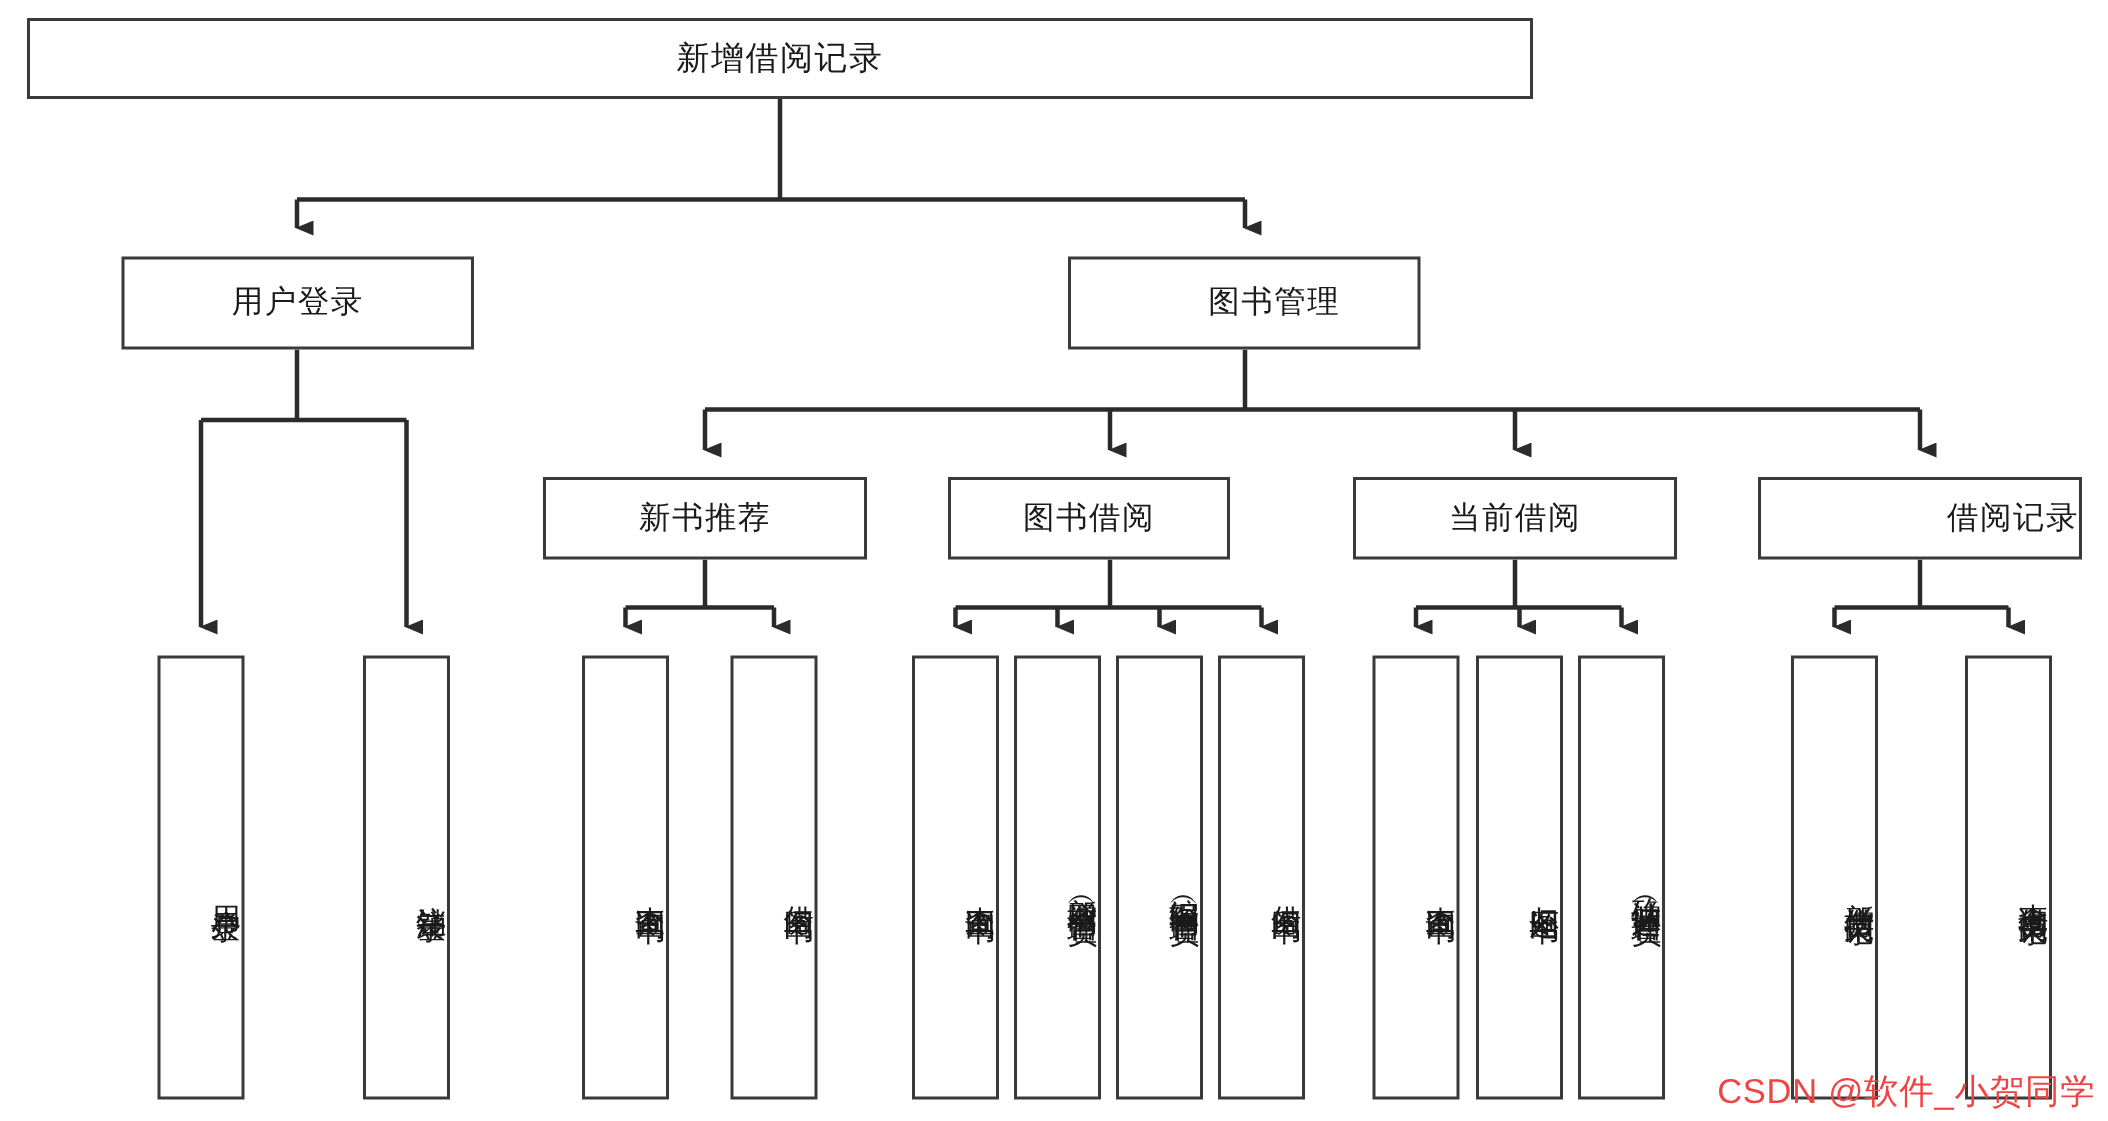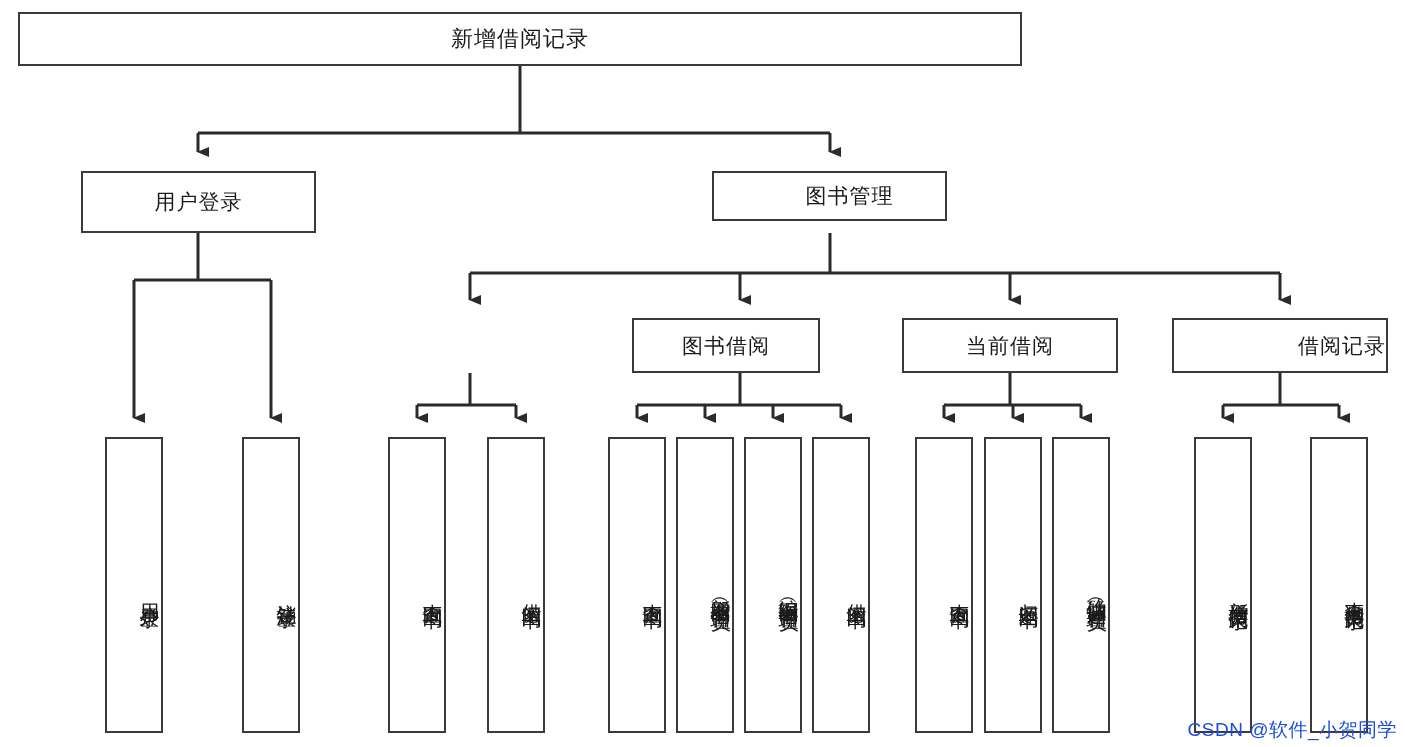--- a/index.html
+++ b/index.html
@@ -55,22 +55,22 @@
   }
   .node-label {
     display: block;
     white-space: nowrap;
   }
   .node.root .node-label { font-size: 22px; }
   #watermark {
     position: absolute;
     right: 8px;
     bottom: 4px;
-    font-size: 19px;
-    color: #1d4ed8;
+    font-size: 23px;
+    color: #ef4444;
     letter-spacing: 0.5px;
     white-space: nowrap;
     z-index: 5;
     font-family: "Liberation Sans", "DejaVu Sans", sans-serif;
   }
 </style>
 </head>
 <body>
 
 <div id="diagram-root">
@@ -125,24 +125,27 @@
     </g>
   </svg>
 
   <div class="node horizontal root" style="left:18px; top:12px; width:1004px; height:54px;">
     <span class="node-label">新增借阅记录</span>
   </div>
 
   <div class="node horizontal" style="left:81px; top:171px; width:235px; height:62px;">
     <span class="node-label">用户登录</span>
   </div>
-  <div class="node horizontal" style="left:712px; top:171px; width:235px; height:50px;padding-left:40px;">
+  <div class="node horizontal" style="left:712px; top:171px; width:235px; height:62px;padding-left:40px;">
     <span class="node-label">图书管理</span>
   </div>
 
+  <div class="node horizontal" style="left:362px; top:318px; width:216px; height:55px;">
+    <span class="node-label">新书推荐</span>
+  </div>
   <div class="node horizontal" style="left:632px; top:318px; width:188px; height:55px;">
     <span class="node-label">图书借阅</span>
   </div>
   <div class="node horizontal" style="left:902px; top:318px; width:216px; height:55px;">
     <span class="node-label">当前借阅</span>
   </div>
   <div class="node horizontal" style="left:1172px; top:318px; width:216px; height:55px;justify-content:flex-end;">
     <span class="node-label">借阅记录</span>
   </div>
 

